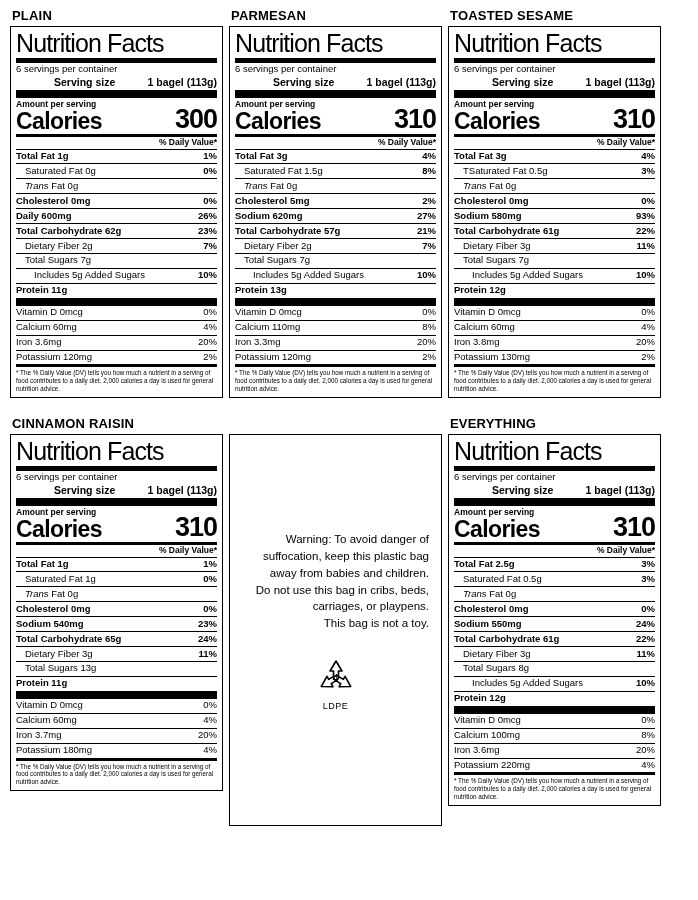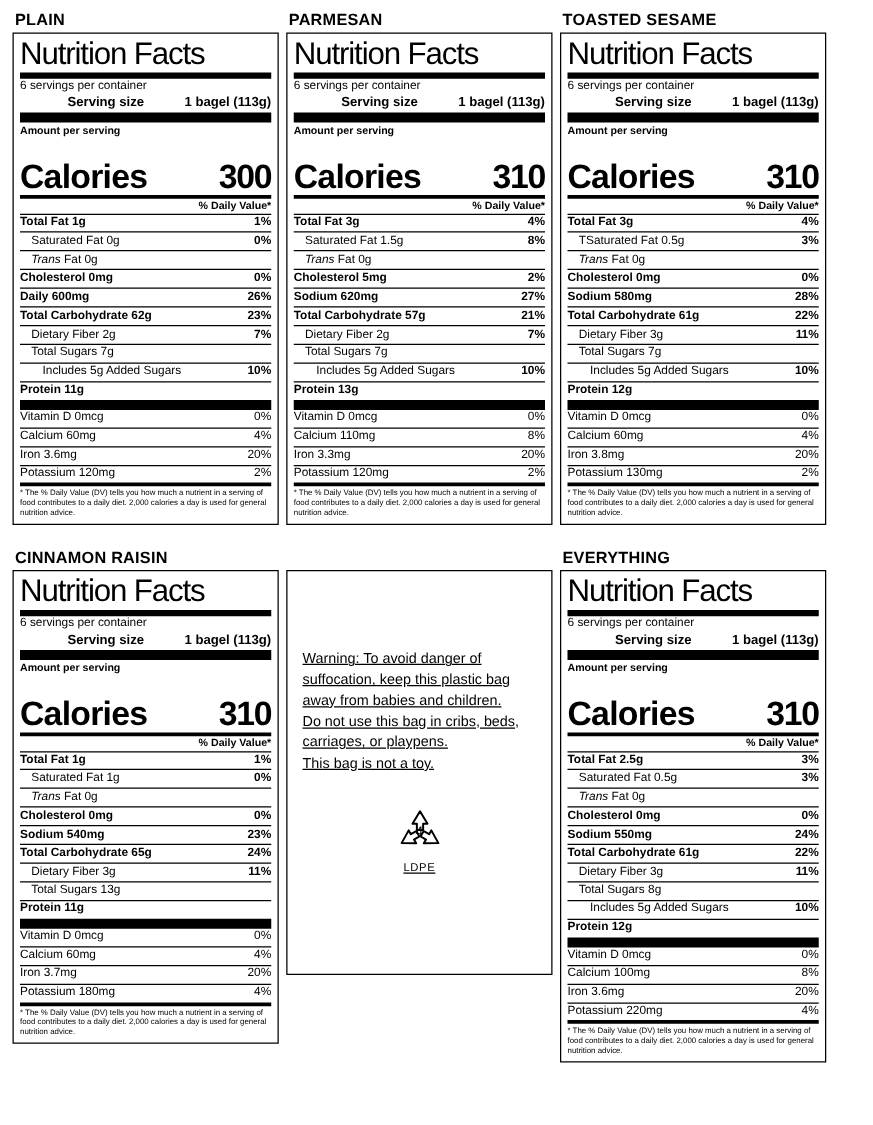--- a/index.html
+++ b/index.html
@@ -60,21 +60,21 @@
   }
   .amount-line {
     font-weight: bold; font-size: 8.5px;
     margin-top: 2px;
   }
   .cal-row {
     display: flex; align-items: flex-end; justify-content: space-between;
     margin-top: -4px; margin-bottom: 1px;
   }
   .cal-label {
-    font-weight: bold; font-size: 27px; letter-spacing: -0.6px; line-height: 1; margin-top: 22px;
+    font-weight: bold; font-size: 23px; letter-spacing: -0.6px; line-height: 1;
   }
   .cal-value {
     font-weight: bold; font-size: 27px; letter-spacing: -1px; line-height: 1;
   }
   .dv-head {
     text-align: right; font-weight: bold; font-size: 8.5px;
     padding: 1px 0 1px 0;
   }
   .nf-line {
     display: flex; justify-content: space-between;
@@ -93,28 +93,27 @@
     font-size: 6.3px;
     line-height: 1.25;
     padding-top: 2px;
     margin-top: 0;
   }
   .footnote p { margin: 0; }
 
   
   .warn {
     border: 1.5px solid #000;
-    height: 324px;
+    height: 392px;
     display: flex;
     flex-direction: column;
     align-items: center;
     justify-content: center;
     padding: 10px 12px;
-    text-align: left;
-    text-decoration: underline;
+    text-align: right;
   }
   .warn-text {
     font-size: 11.5px;
     line-height: 1.45;
     margin-bottom: 26px;
   }
   .recycle {
     display: flex; flex-direction: column; align-items: center;
     margin-bottom: 18px;
   }
@@ -329,21 +328,21 @@
             <div class="nf-line ">
               <span class="ind1"><span class="i">Trans</span> Fat 0g</span>
               <span class="b"></span>
             </div>
             <div class="nf-line b">
               <span class="">Cholesterol 0mg</span>
               <span class="b">0%</span>
             </div>
             <div class="nf-line b">
               <span class="">Sodium 580mg</span>
-              <span class="b">28%</span>
+              <span class="b">93%</span>
             </div>
             <div class="nf-line b">
               <span class="">Total Carbohydrate 61g</span>
               <span class="b">22%</span>
             </div>
             <div class="nf-line ">
               <span class="ind1">Dietary Fiber 3g</span>
               <span class="b">11%</span>
             </div>
             <div class="nf-line ">

